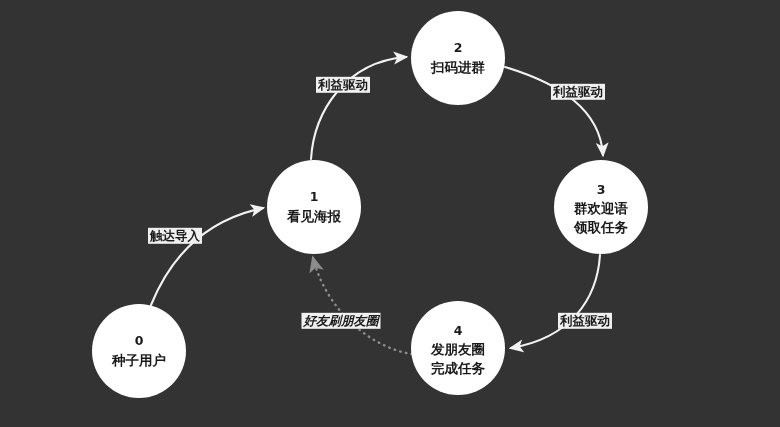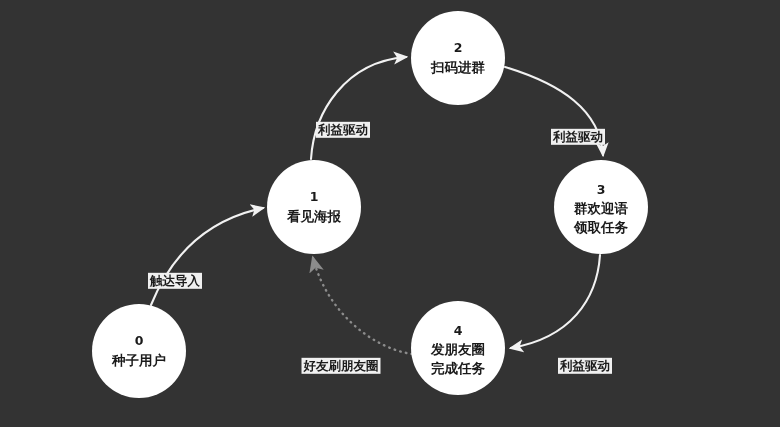--- a/index.html
+++ b/index.html
@@ -59,21 +59,20 @@
     background: #f0f0f0;
     color: #1c1c1c;
     font-family: "DejaVu Sans", "Liberation Sans", sans-serif;
     font-size: 12.5px;
     font-weight: 700;
     line-height: 1.15;
     padding: 1px 2px;
     white-space: nowrap;
     transform: translate(-50%, -50%);
     letter-spacing: 0px;
-    margin-top: 45px;
   }
 </style>
 </head>
 <body>
 
 <div id="canvas">
 
   <svg id="graph-svg" viewBox="0 0 780 427">
     <defs>
       <marker id="arrow-white" viewBox="0 0 10 10" refX="8.4" refY="5" markerWidth="7" markerHeight="7" orient="auto-start-reverse">
@@ -134,15 +133,15 @@
   </svg>
 
   <div class="edge-label-box" style="left:175px; top:236px;">触达导入</div>
 
   <div class="edge-label-box" style="left:343px; top:85px;">利益驱动</div>
 
   <div class="edge-label-box" style="left:578px; top:92px;">利益驱动</div>
 
   <div class="edge-label-box" style="left:585px; top:321px;">利益驱动</div>
 
-  <div class="edge-label-box" style="left:341px; top:321px;">好友刷朋友圈</div>
+  <div class="edge-label-box" style="left:341px; top:321px;font-style:italic;">好友刷朋友圈</div>
 
 </div>
 
 </body></html>

